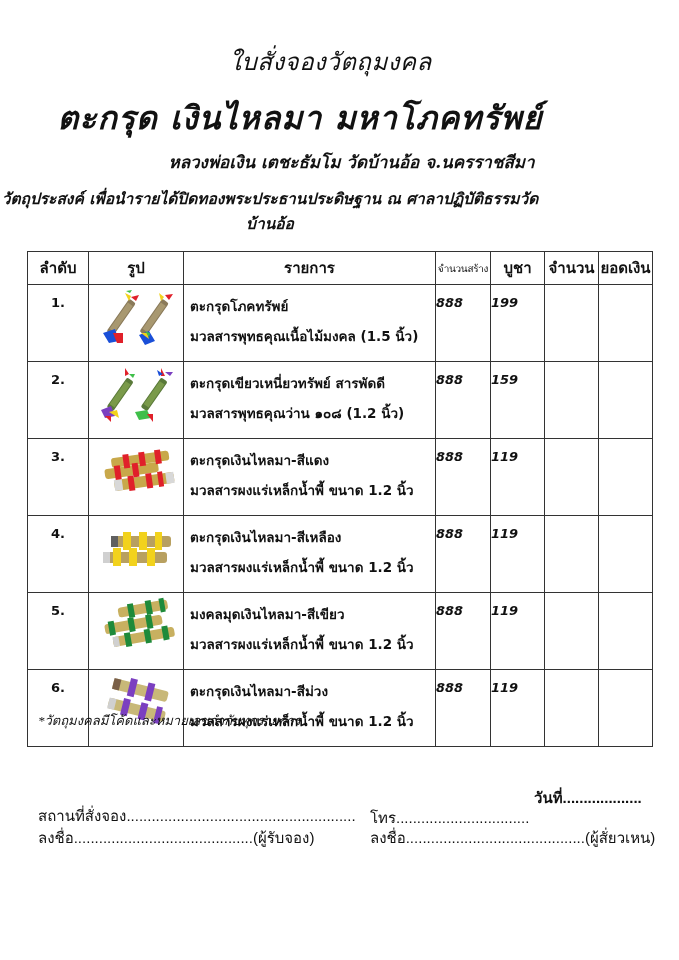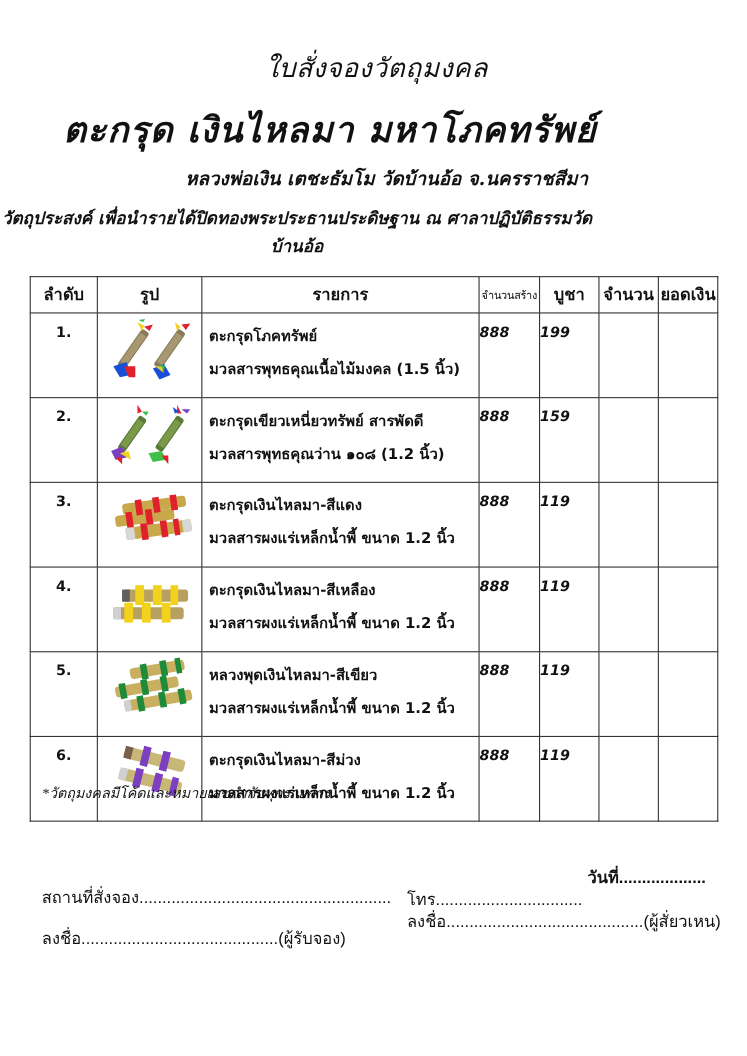--- a/index.html
+++ b/index.html
@@ -1,18 +1,18 @@
 <!DOCTYPE html>
 <html><head>
 <meta charset="utf-8">
 <style>
   html, body { margin:0; padding:0; background:#ffffff; }
   body { width:679px; height:960px; position:relative; overflow:hidden; font-family:"DejaVu Sans", sans-serif; color:#111; }
   .abs { position:absolute; }
-  .title1 { left:12px; width:661px; top:42px; text-align:center; font-family:"DejaVu Serif", serif; font-style:italic; font-size:24px; font-weight:normal; letter-spacing:0.5px; }
+  .title1 { left:0; width:661px; top:42px; text-align:center; font-family:"DejaVu Serif", serif; font-style:italic; font-size:24px; font-weight:normal; letter-spacing:0.5px; }
   .title2 { left:0; width:600px; top:92px; text-align:center; font-family:"DejaVu Serif", serif; font-style:italic; font-weight:bold; font-size:32px; letter-spacing:1px; }
   .title3 { left:12px; width:679px; top:148px; text-align:center; font-family:"DejaVu Serif", serif; font-style:italic; font-weight:bold; font-size:17px; }
   .title4 { left:0; width:540px; top:186px; text-align:center; font-family:"DejaVu Serif", serif; font-style:italic; font-weight:bold; font-size:15.5px; }
 
   table.grid { position:absolute; left:27px; top:251px; border-collapse:collapse; table-layout:fixed; width:625px; }
   table.grid th, table.grid td { border:1.5px solid #333; padding:0; vertical-align:top; }
   table.grid th { height:32px; vertical-align:middle; font-family:"Liberation Sans", sans-serif; font-weight:bold; font-size:15px; text-align:center; }
   table.grid th.small { font-size:10px; font-weight:normal; letter-spacing:-0.3px; }
   table.grid td { height:66px; }
   td.num { text-align:center; font-weight:bold; font-size:13px; padding-top:10px !important; }
@@ -195,21 +195,21 @@
             <rect x="14" y="20" width="6" height="14" fill="#1e8a3a"></rect>
               <rect x="34" y="20" width="6" height="14" fill="#1e8a3a"></rect>
               <rect x="52" y="20" width="6" height="14" fill="#1e8a3a"></rect>
             <rect x="28" y="34" width="6" height="14" fill="#1e8a3a"></rect>
               <rect x="48" y="34" width="6" height="14" fill="#1e8a3a"></rect>
               <rect x="66" y="34" width="6" height="14" fill="#1e8a3a"></rect>
           </g>
         </svg>
       </td>
       <td class="desc">
-        <div>หลวงพุดเงินไหลมา-สีเขียว</div>
+        <div>มงคลมุดเงินไหลมา-สีเขียว</div>
         <div>มวลสารผงแร่เหล็กน้ำพี้ ขนาด 1.2 นิ้ว</div>
       </td>
       <td class="val">888</td>
       <td class="val">119</td>
       <td class="val"></td>
       <td class="val"></td>
     </tr>
 
     <tr>
       <td class="num">6.</td>
@@ -238,14 +238,14 @@
       <td class="val"></td>
     </tr>
   </tbody>
 </table>
 
 <div class="abs note">*วัตถุมงคลมีโค้ดและหมายเลขกำกับทุกรายการ</div>
 
 <div class="abs sig" style="left:38px; top:804px;">สถานที่สั่งจอง.......................................................</div>
 <div class="abs sig" style="left:370px; top:786px;margin-top:20px;">โทร................................</div>
 <div class="abs sig" style="left:534px; top:786px;font-weight:bold;">วันที่...................</div>
-<div class="abs sig" style="left:38px; top:826px;margin-top:15px;">ลงชื่อ...........................................(ผู้รับจอง)</div>
+<div class="abs sig" style="left:38px; top:826px;">ลงชื่อ...........................................(ผู้รับจอง)</div>
 <div class="abs sig" style="left:370px; top:826px;">ลงชื่อ...........................................(ผู้สั่ยวเหน)</div>
 
 </body></html>

